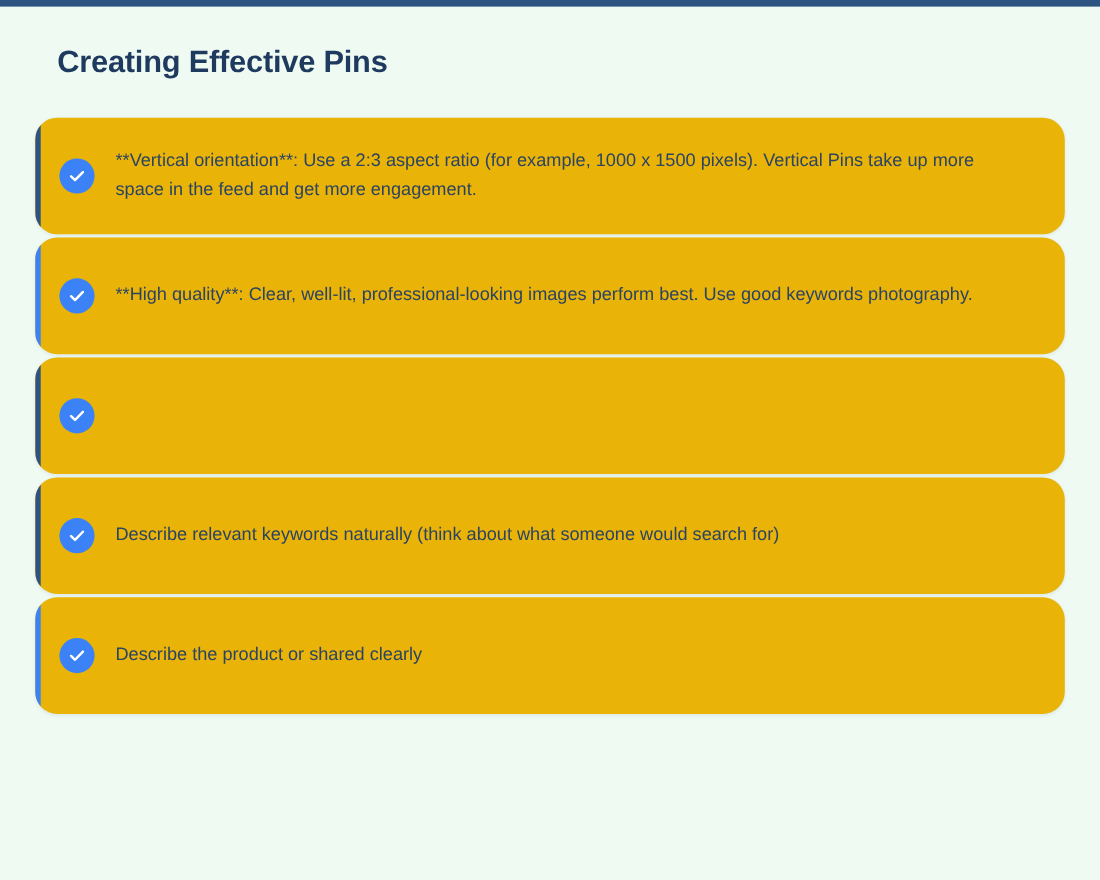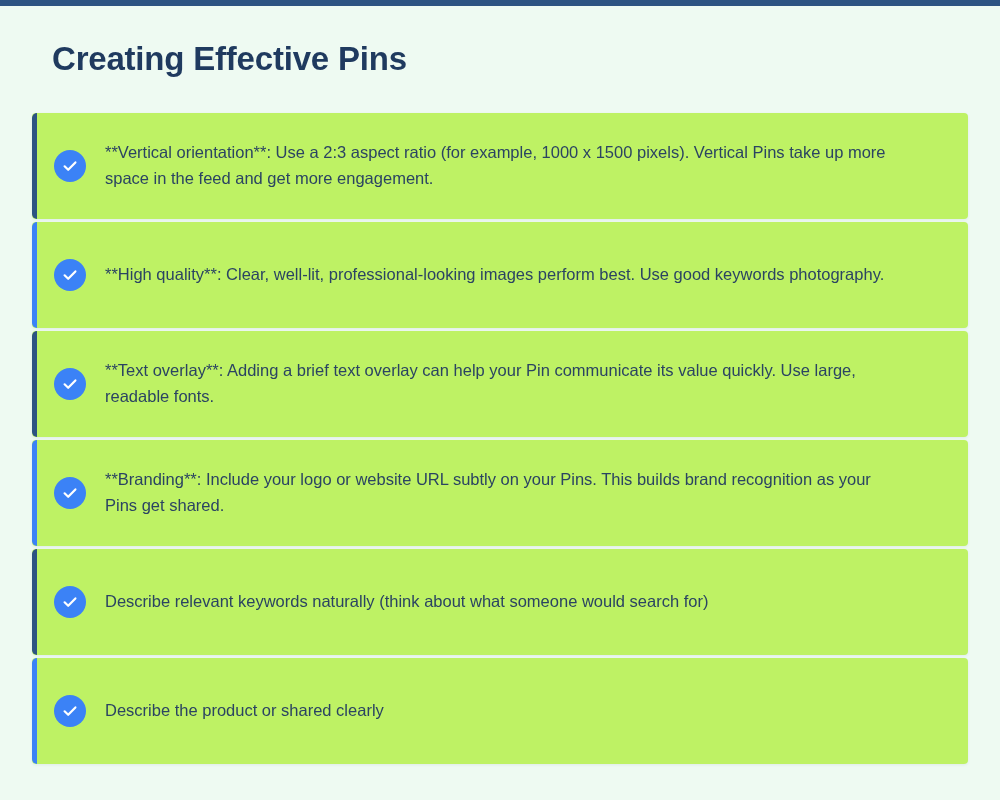--- a/index.html
+++ b/index.html
@@ -12,38 +12,38 @@
     background: #eefaf2;
     font-family: "Liberation Sans", sans-serif;
     overflow: hidden;
   }
   .top-bar {
     width: 100%;
     height: 6px;
     background: #2d5382;
   }
   .page-title {
-    font-size: 33px;
+    font-size: 28px;
     font-weight: bold;
     color: #1f3a5f;
     letter-spacing: -0.2px;
     margin: 33px 0 0 52px;
     line-height: 1.2;
   }
   .cards {
     margin-top: 34px;
     padding: 0 32px;
     display: flex;
     flex-direction: column;
     gap: 3px;
   }
   .card {
     position: relative;
-    background: #bef264;
-    border-radius: 4px;
+    background: #eab308;
+    border-radius: 20px;
     box-shadow: 0 1px 3px rgba(30, 60, 90, 0.07);
     display: flex;
     align-items: center;
     min-height: 106px;
     box-sizing: border-box;
     padding: 16px 24px 16px 22px;
     overflow: hidden;
   }
   .card::before {
     content: "";
@@ -102,31 +102,22 @@
     </span>
     <span class="card-text">**High quality**: Clear, well-lit, professional-looking images perform best. Use good keywords photography.</span>
   </div>
 
   <div class="card" style="--accent:#2d5382">
     <span class="check-icon">
       <svg width="18" height="18" viewBox="0 0 18 18" aria-hidden="true">
         <path d="M3.6 9.3 L7.2 12.8 L14.4 5.4" fill="none" stroke="#ffffff" stroke-width="2.2" stroke-linecap="round" stroke-linejoin="round"></path>
       </svg>
     </span>
-    <span class="card-text">**Text overlay**: Adding a brief text overlay can help your Pin communicate its value quickly. Use large, readable fonts.</span>
   </div>
 
-  <div class="card" style="--accent:#3b82f6">
-    <span class="check-icon">
-      <svg width="18" height="18" viewBox="0 0 18 18" aria-hidden="true">
-        <path d="M3.6 9.3 L7.2 12.8 L14.4 5.4" fill="none" stroke="#ffffff" stroke-width="2.2" stroke-linecap="round" stroke-linejoin="round"></path>
-      </svg>
-    </span>
-    <span class="card-text">**Branding**: Include your logo or website URL subtly on your Pins. This builds brand recognition as your Pins get shared.</span>
-  </div>
 
   <div class="card" style="--accent:#2d5382">
     <span class="check-icon">
       <svg width="18" height="18" viewBox="0 0 18 18" aria-hidden="true">
         <path d="M3.6 9.3 L7.2 12.8 L14.4 5.4" fill="none" stroke="#ffffff" stroke-width="2.2" stroke-linecap="round" stroke-linejoin="round"></path>
       </svg>
     </span>
     <span class="card-text">Describe relevant keywords naturally (think about what someone would search for)</span>
   </div>
 

